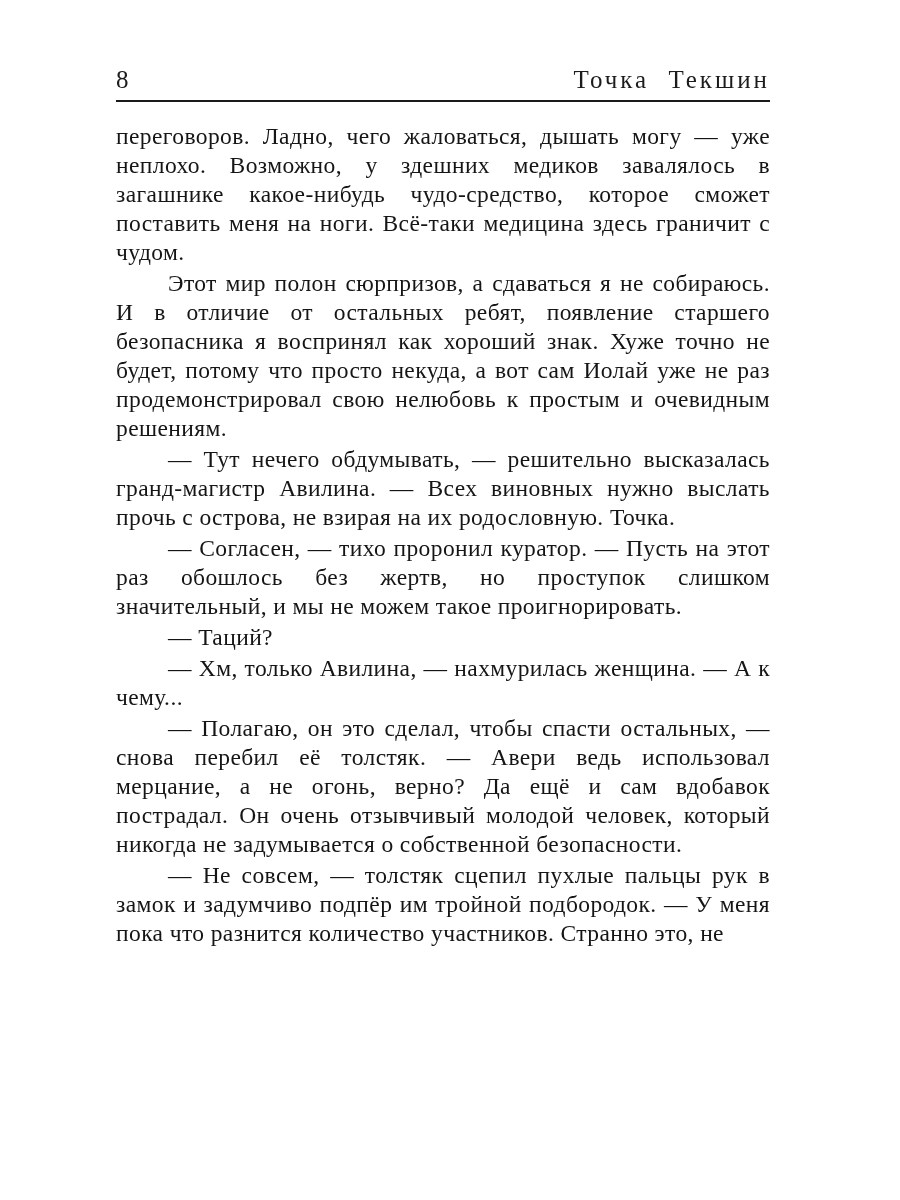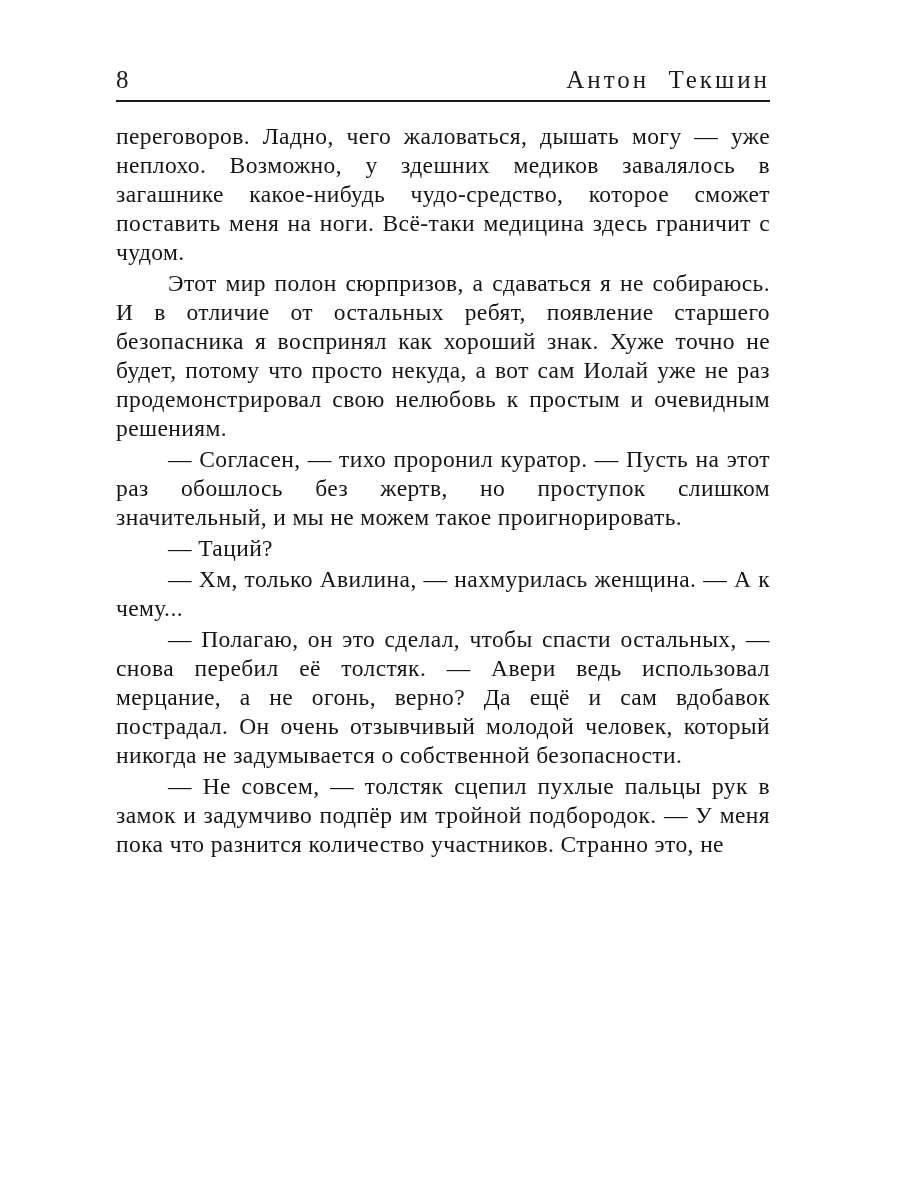--- a/index.html
+++ b/index.html
@@ -54,28 +54,29 @@
     text-indent: 0;
   }
 </style>
 </head>
 <body>
 
 <div class="page">
 
   <header class="page-header">
     <span class="page-number">8</span>
-    <span class="author">Антон Текшин</span>
+    <span class="author">Точка Текшин</span>
   </header>
 
   <div class="header-rule"></div>
 
   <main class="page-body">
     <p class="para no-indent">переговоров. Ладно, чего жаловаться, дышать могу — уже неплохо. Возможно, у здешних медиков завалялось в загашнике какое-нибудь чудо-средство, которое сможет поставить меня на ноги. Всё-таки медицина здесь граничит с чудом.</p>
     <p class="para">Этот мир полон сюрпризов, а сдаваться я не собираюсь. И в отличие от остальных ребят, появление старшего безопасника я воспринял как хороший знак. Хуже точно не будет, потому что просто некуда, а вот сам Иолай уже не раз продемонстрировал свою нелюбовь к простым и очевидным решениям.</p>
+    <p class="para">— Тут нечего обдумывать, — решительно высказалась гранд-магистр Авилина. — Всех виновных нужно выслать прочь с острова, не взирая на их родословную. Точка.</p>
     <p class="para">— Согласен, — тихо проронил куратор. — Пусть на этот раз обошлось без жертв, но проступок слишком значительный, и мы не можем такое проигнорировать.</p>
     <p class="para">— Таций?</p>
     <p class="para">— Хм, только Авилина, — нахмурилась женщина. — А к чему...</p>
     <p class="para">— Полагаю, он это сделал, чтобы спасти остальных, — снова перебил её толстяк. — Авери ведь использовал мерцание, а не огонь, верно? Да ещё и сам вдобавок пострадал. Он очень отзывчивый молодой человек, который никогда не задумывается о собственной безопасности.</p>
     <p class="para">— Не совсем, — толстяк сцепил пухлые пальцы рук в замок и задумчиво подпёр им тройной подбородок. — У меня пока что разнится количество участников. Странно это, не</p>
   </main>
 
 </div>
 
 </body></html>

